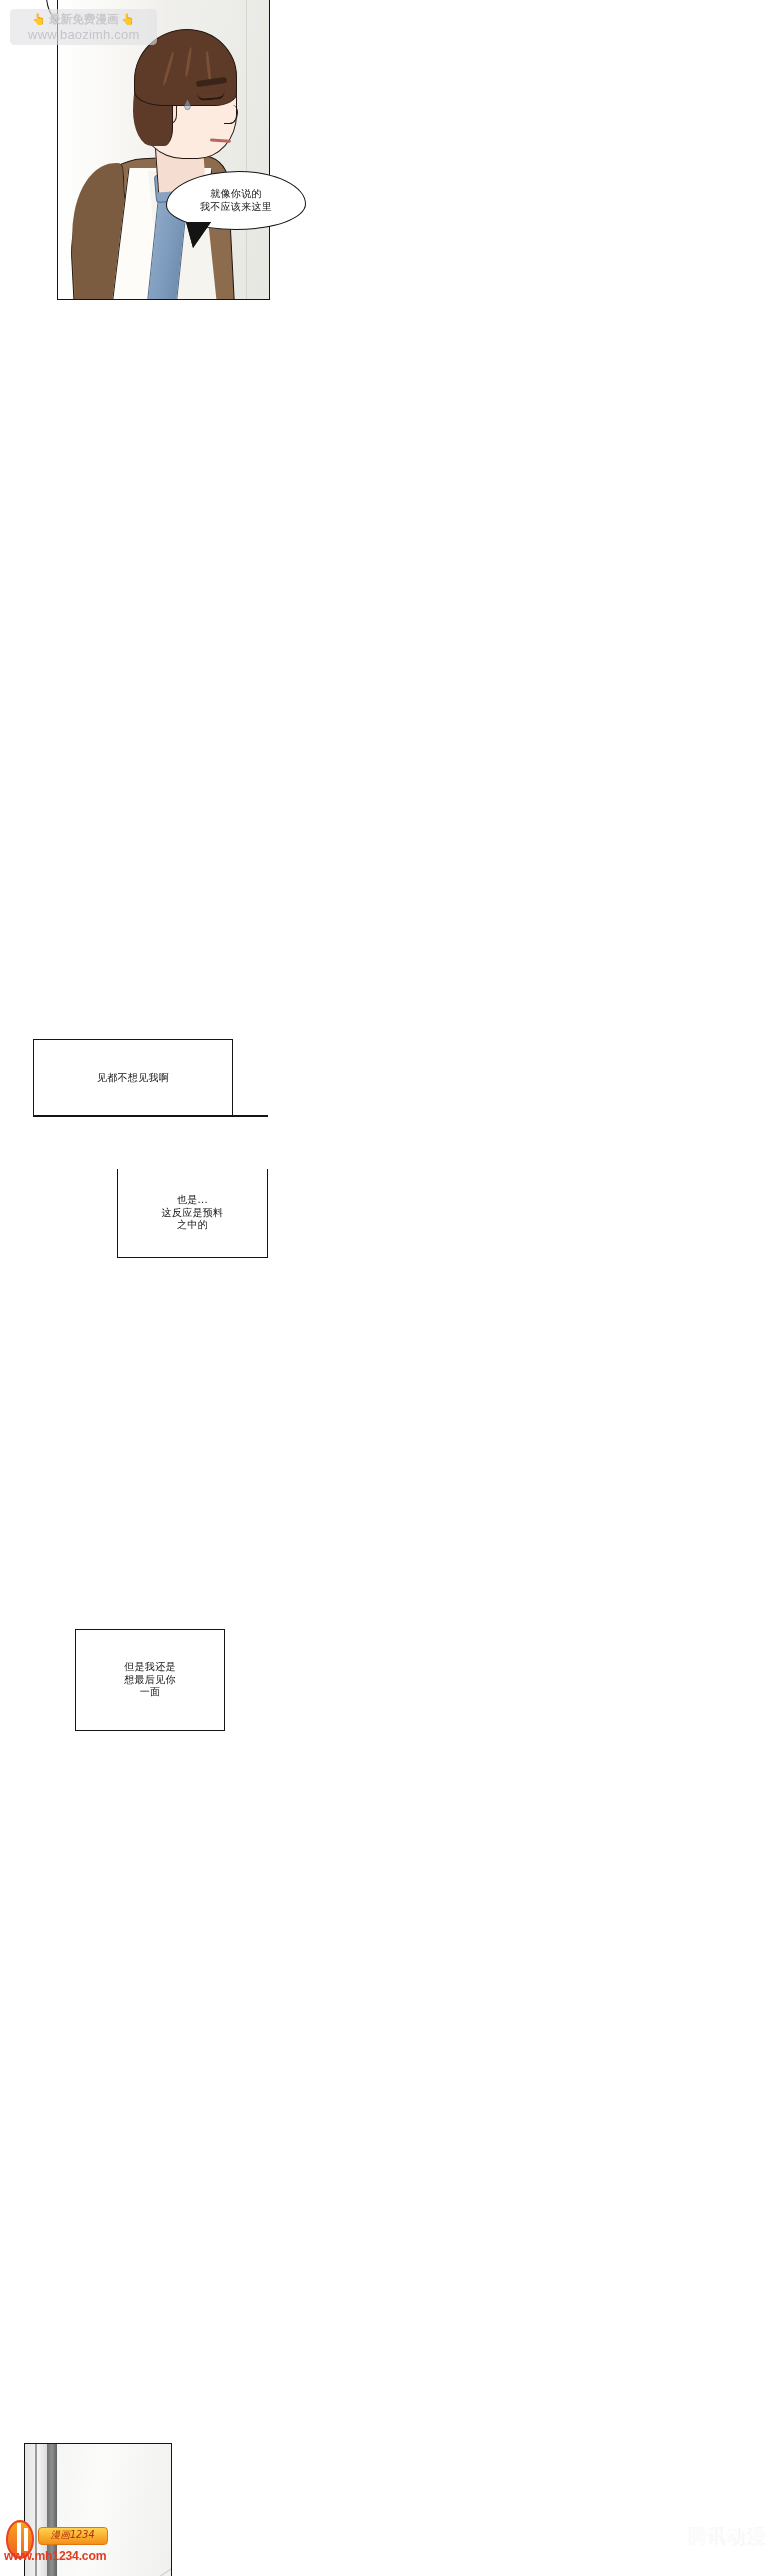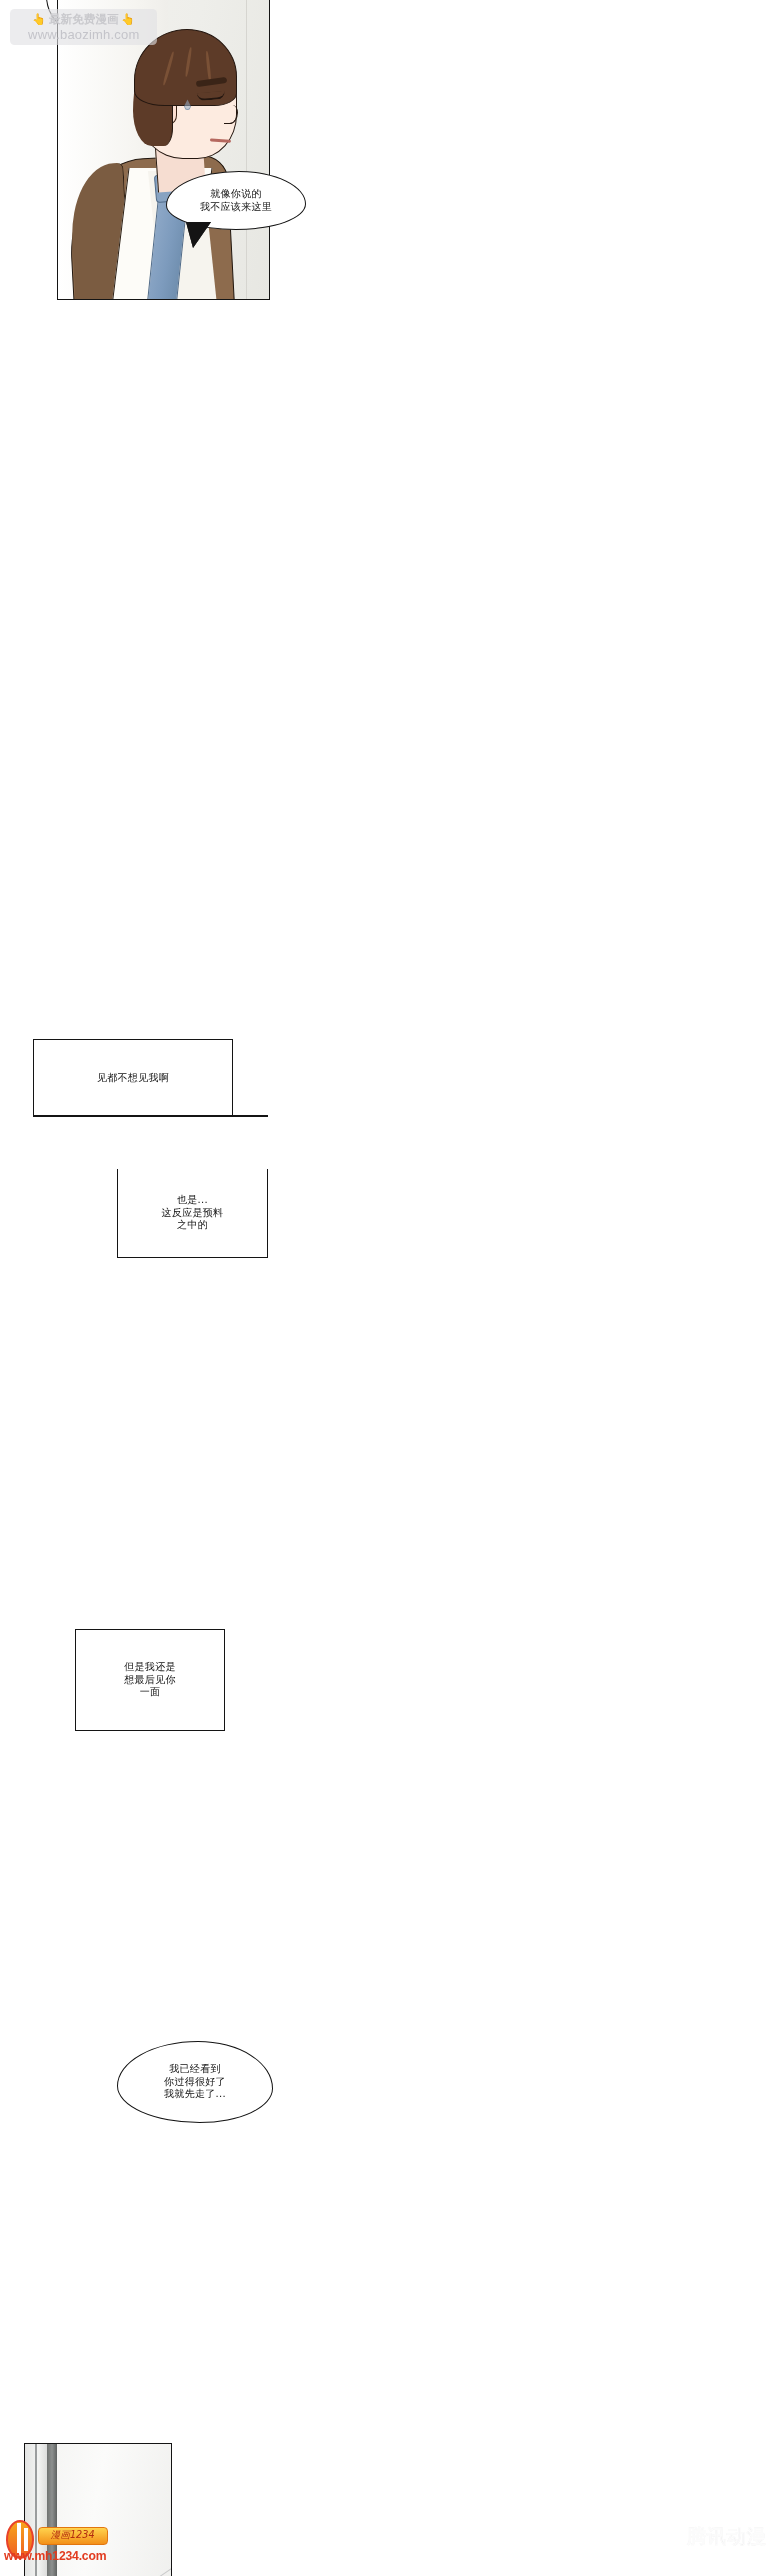--- a/index.html
+++ b/index.html
@@ -436,25 +436,20 @@
 之中的</div>
   </div>
   <div id="nbox2-top"></div>
 
   <div id="nbox3" class="nbox">
     <div class="cn">但是我还是
 想最后见你
 一面</div>
   </div>
 
-  <div id="bubble2">
-    <div class="cn">我已经看到
-你过得很好了
-我就先走了...</div>
-  </div>
 
   <div id="panel2">
     <div class="glass"></div>
     <div class="mull1"></div>
     <div class="jamb"></div>
     <div class="floorline"></div>
   </div>
 
   <div id="logo-mh">
     <div class="mark"></div>

